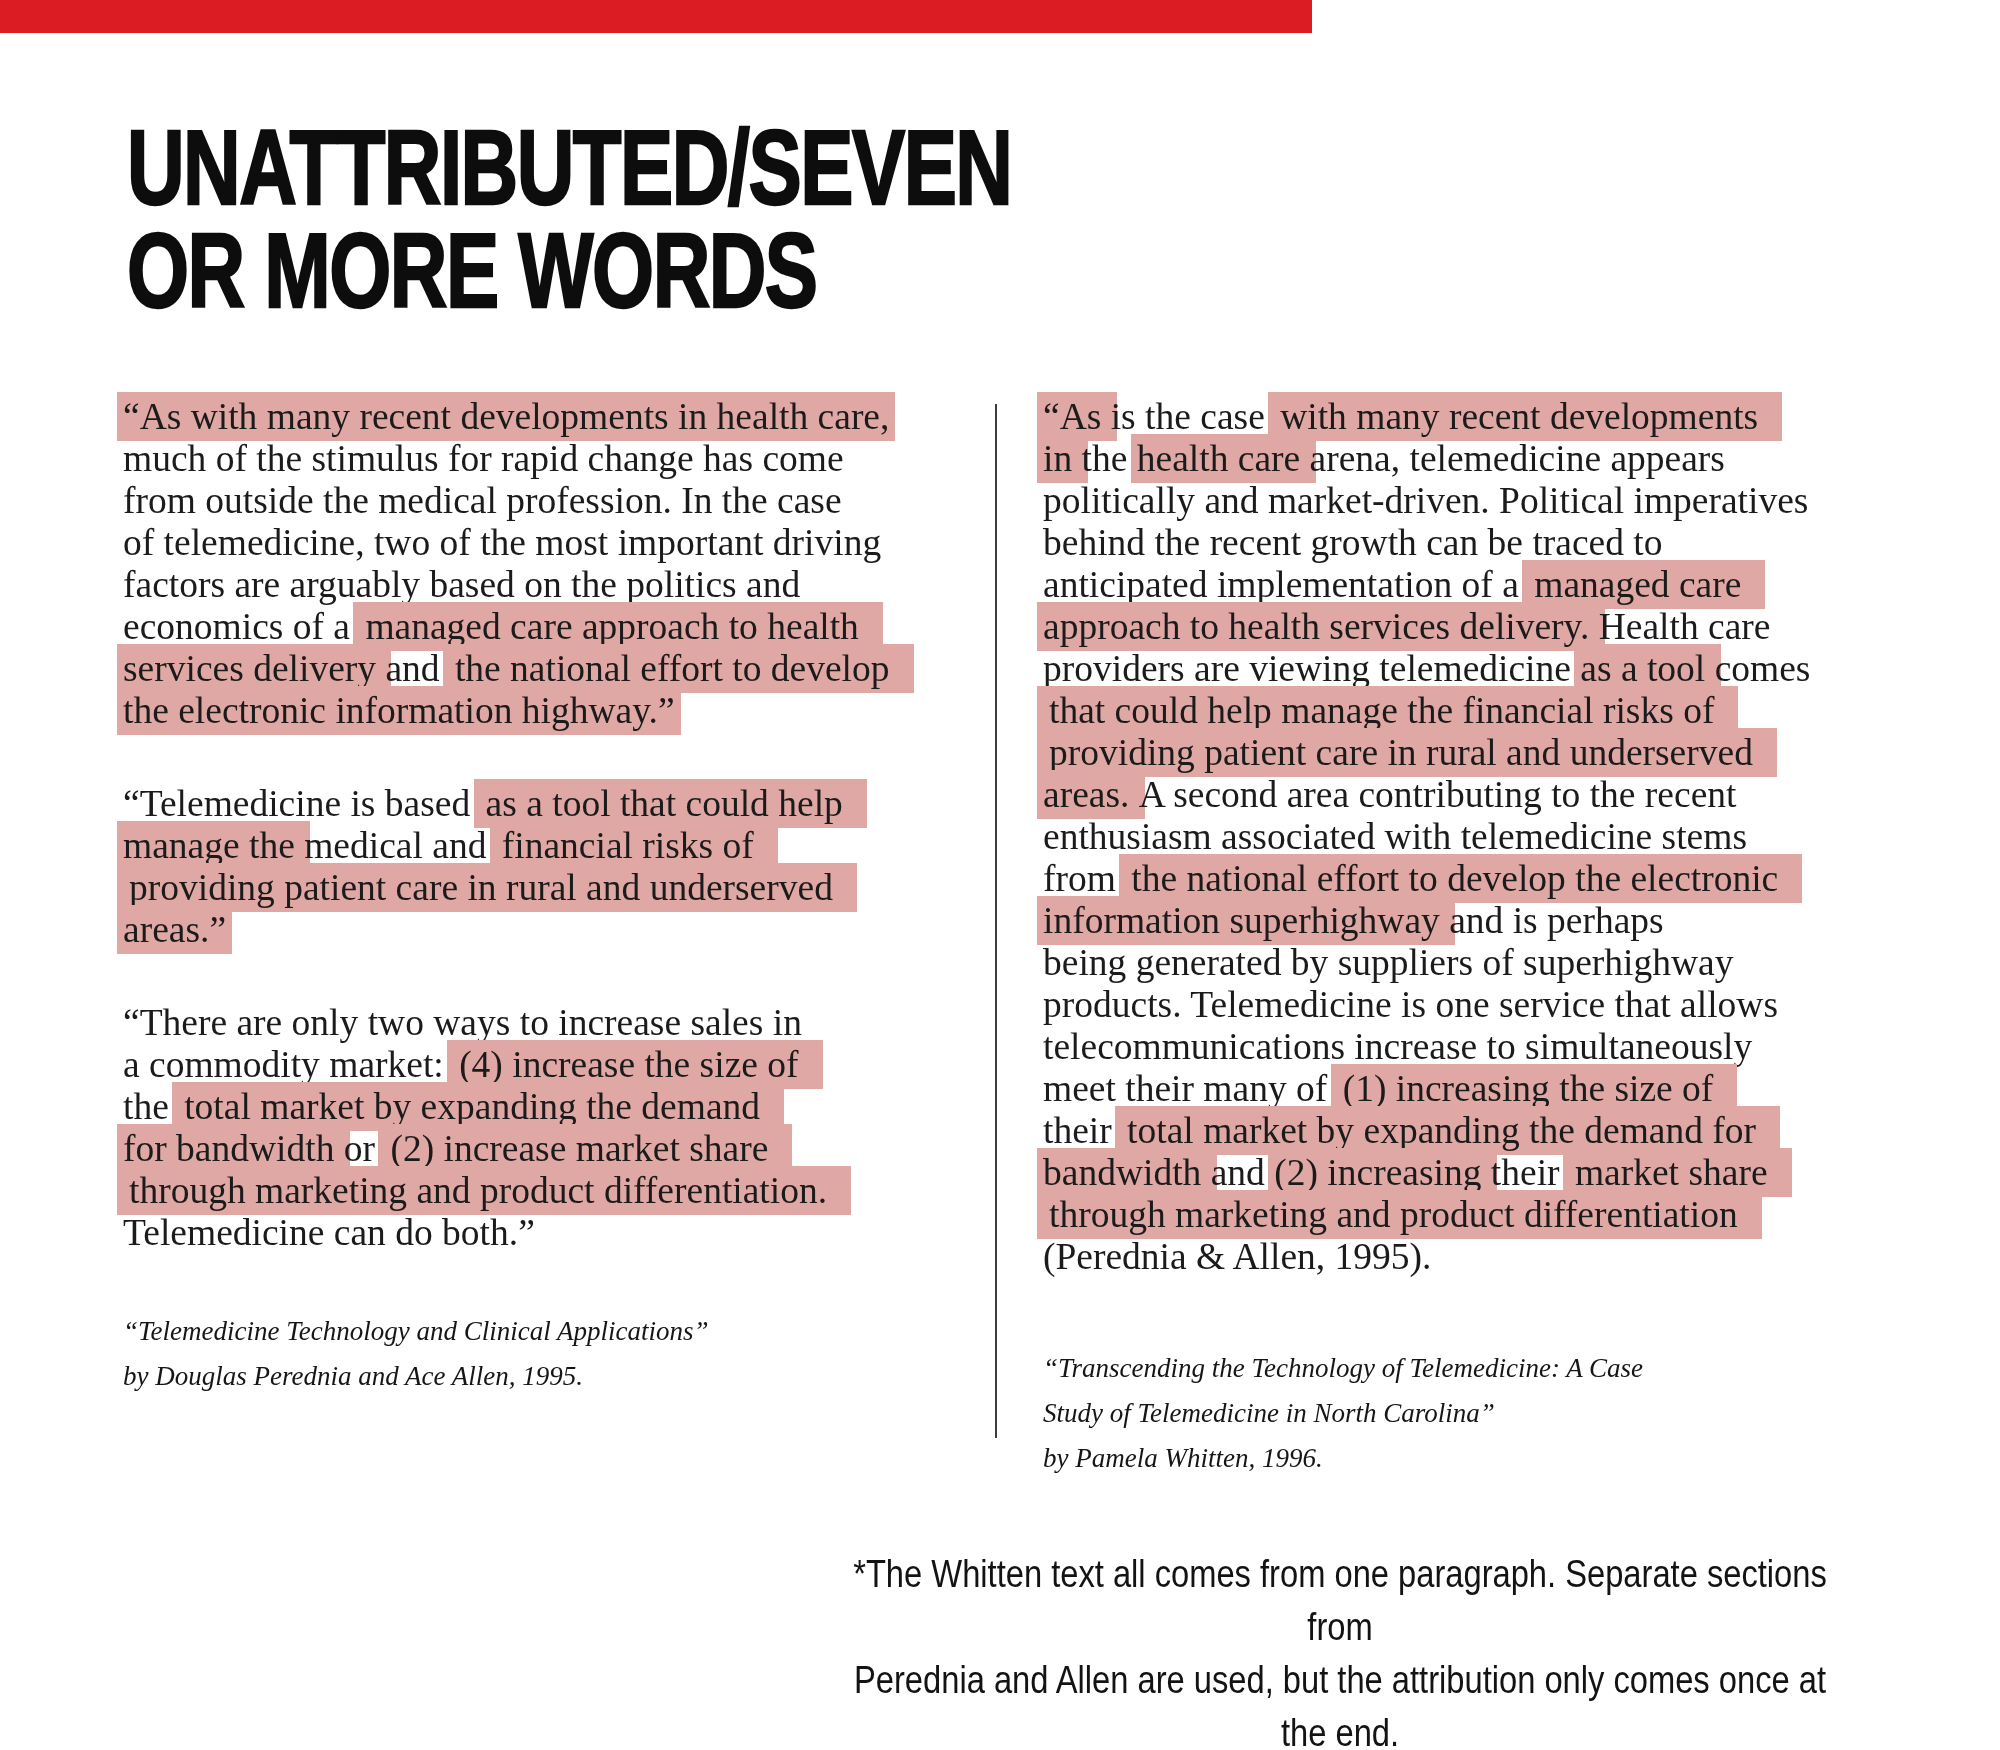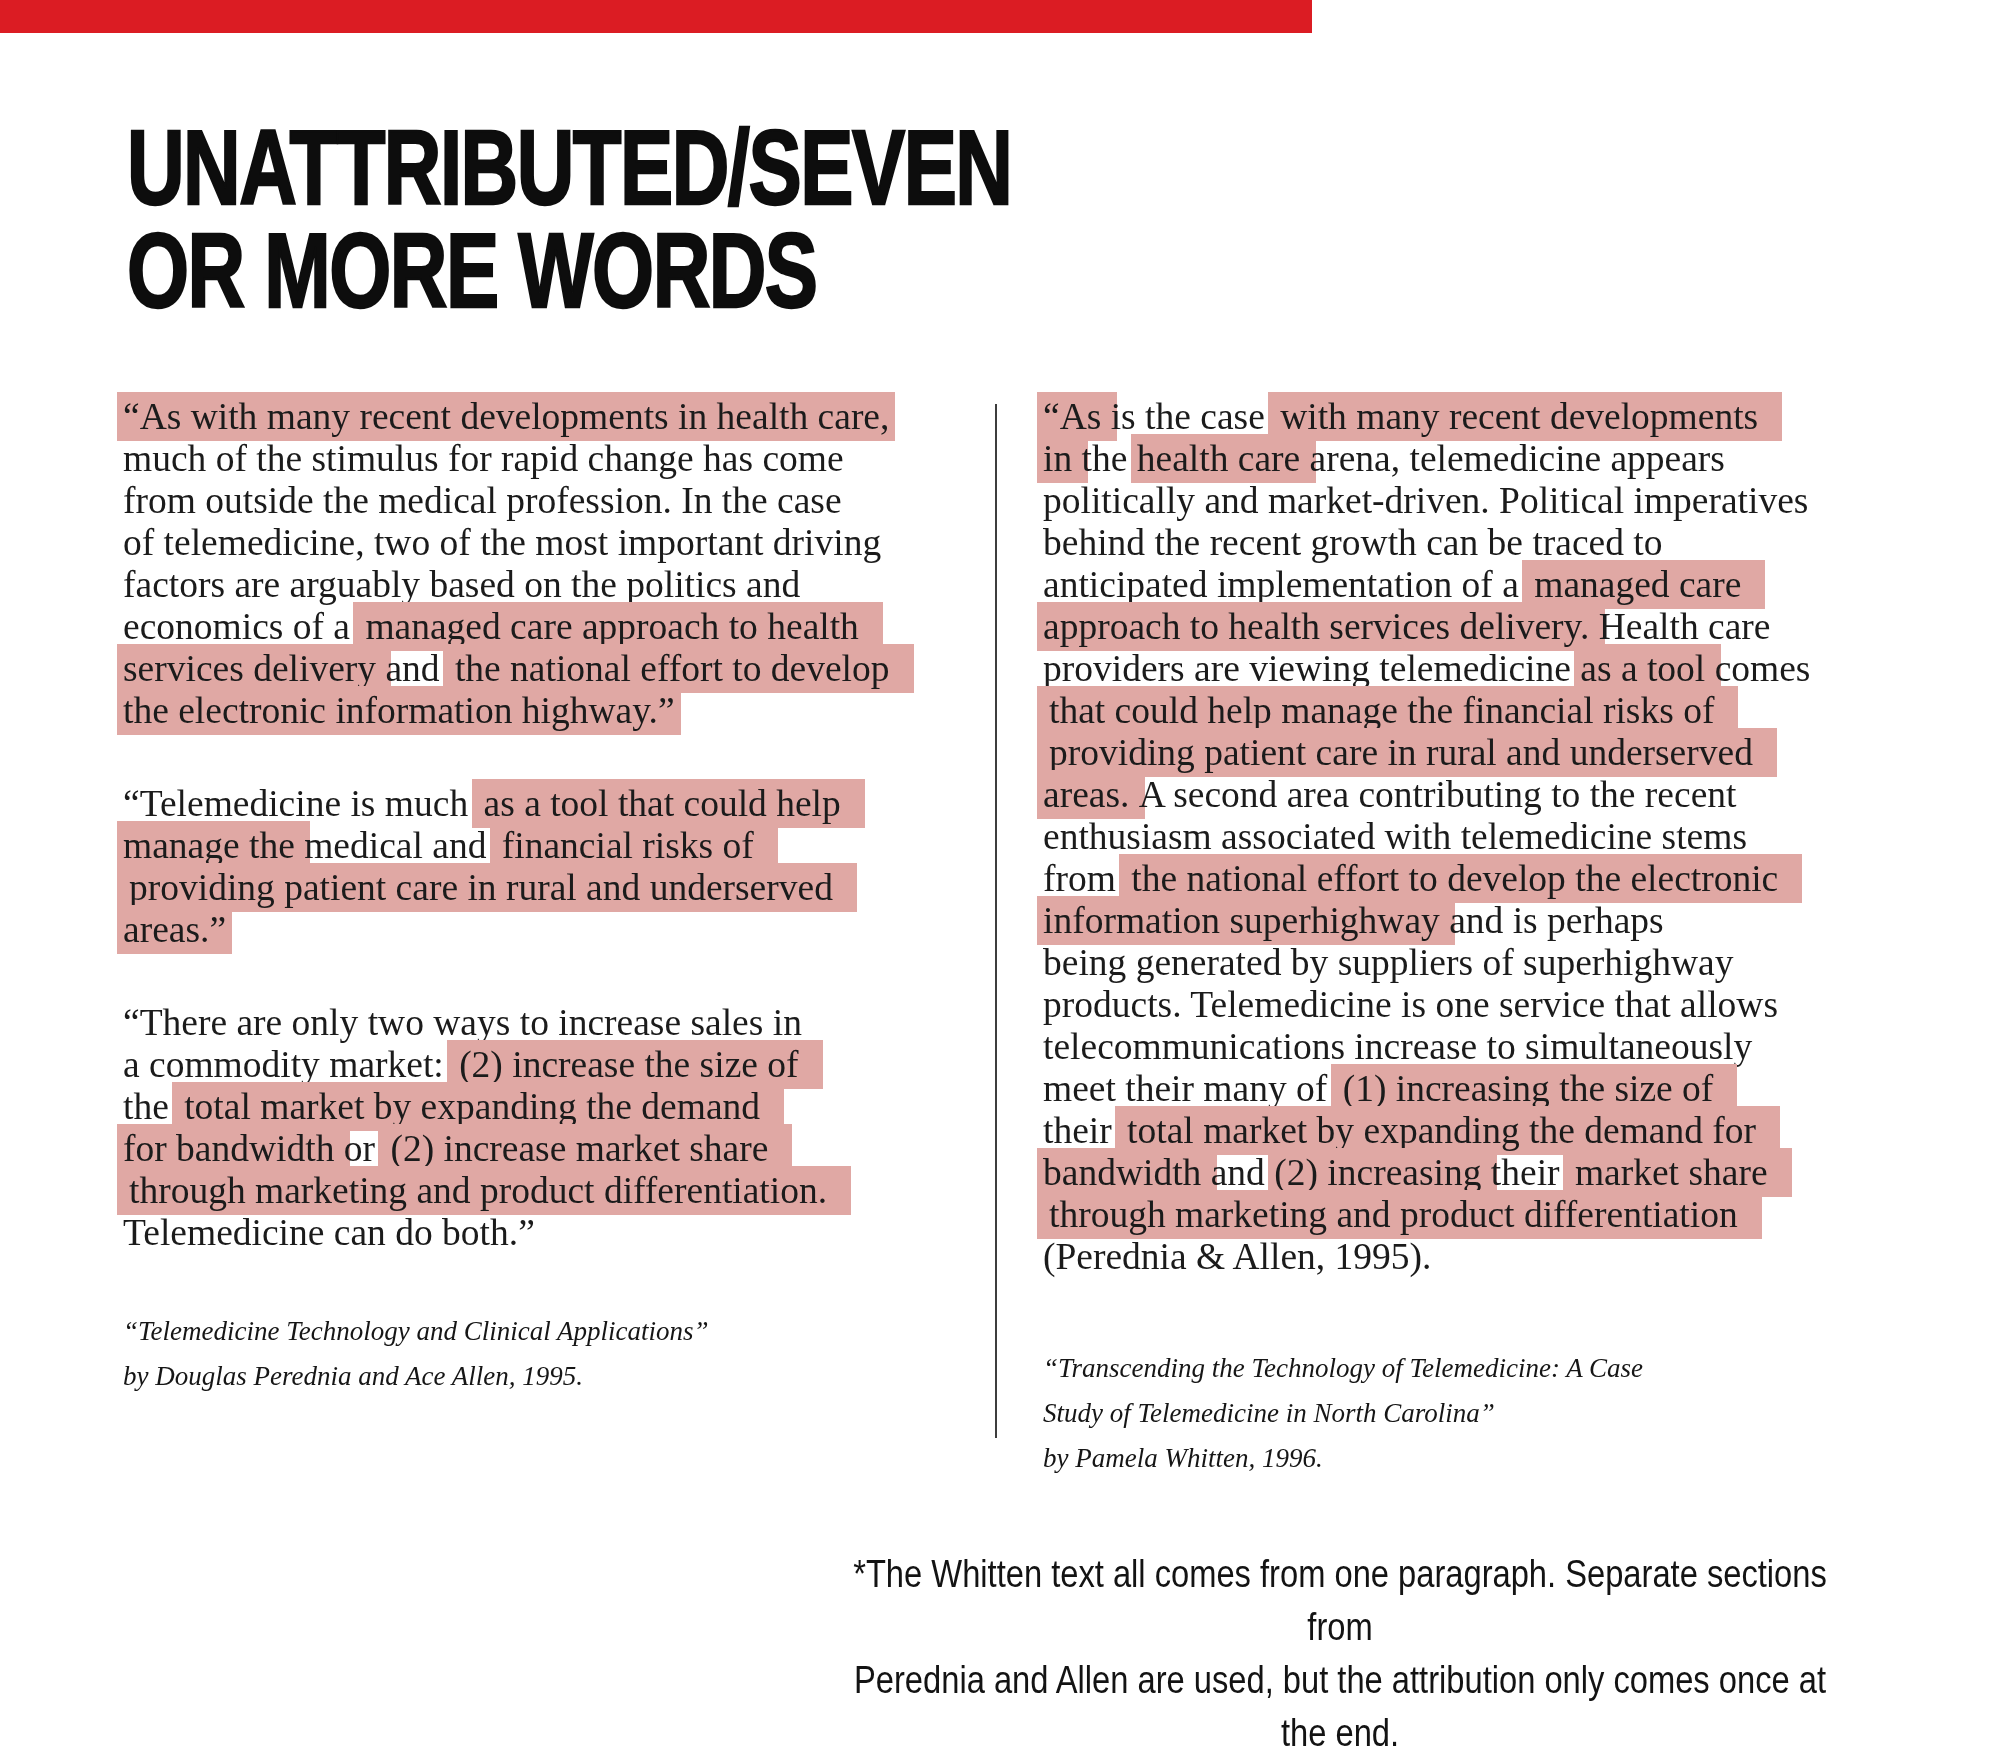--- a/index.html
+++ b/index.html
@@ -109,28 +109,28 @@
         <div class="line"><span class="hl">“As with many recent developments in health care,</span></div>
         <div class="line"><span>much of the stimulus for rapid change has come</span></div>
         <div class="line"><span>from outside the medical profession. In the case</span></div>
         <div class="line"><span>of telemedicine, two of the most important driving</span></div>
         <div class="line"><span>factors are arguably based on the politics and</span></div>
         <div class="line"><span>economics of a </span><span class="hl fill">managed care approach to health</span></div>
         <div class="line"><span class="hl">services delivery </span><span>and </span><span class="hl fill">the national effort to develop</span></div>
         <div class="line"><span class="hl">the electronic information highway.”</span></div>
       </div>
       <div class="para">
-        <div class="line"><span>“Telemedicine is much </span><span class="hl fill">as a tool that could help</span></div>
+        <div class="line"><span>“Telemedicine is based </span><span class="hl fill">as a tool that could help</span></div>
         <div class="line"><span class="hl">manage the </span><span>medical and </span><span class="hl fill">financial risks of</span></div>
         <div class="line"><span class="hl fill">providing patient care in rural and underserved</span></div>
         <div class="line"><span class="hl">areas.”</span></div>
       </div>
       <div class="para">
         <div class="line"><span>“There are only two ways to increase sales in</span></div>
-        <div class="line"><span>a commodity market: </span><span class="hl fill">(2) increase the size of</span></div>
+        <div class="line"><span>a commodity market: </span><span class="hl fill">(4) increase the size of</span></div>
         <div class="line"><span>the </span><span class="hl fill">total market by expanding the demand</span></div>
         <div class="line"><span class="hl">for bandwidth </span><span>or </span><span class="hl fill">(2) increase market share</span></div>
         <div class="line"><span class="hl fill">through marketing and product differentiation.</span></div>
         <div class="line"><span>Telemedicine can do both.”</span></div>
       </div>
       <div class="citation cit-left">
         <div>“Telemedicine Technology and Clinical Applications”</div>
         <div>by Douglas Perednia and Ace Allen, 1995.</div>
       </div>
     </div>

